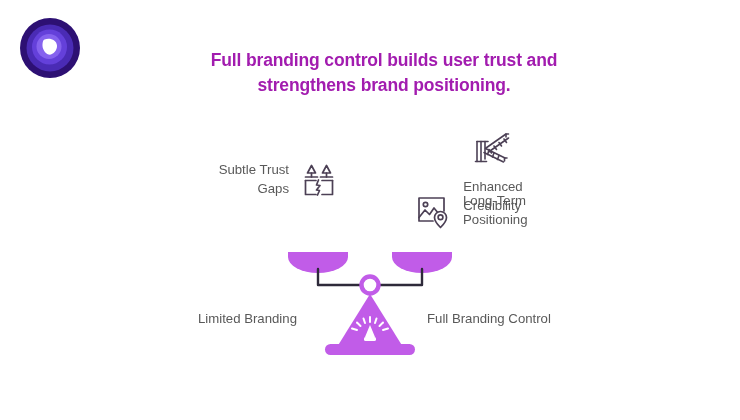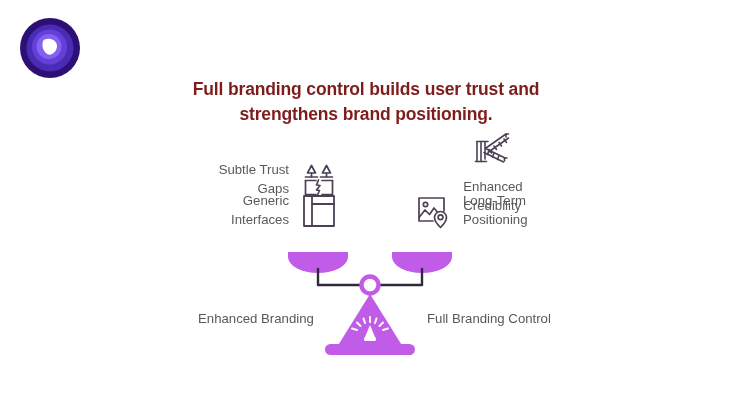--- a/index.html
+++ b/index.html
@@ -29,30 +29,29 @@
     position: absolute;
     left: 19px;
     top: 17px;
     width: 62px;
     height: 62px;
   }
 
   
   #headline {
     position: absolute;
-    left: 146px;
+    left: 164px;
     top: 48px;
     width: 440px;
     text-align: center;
     font-size: 17.5px;
     font-weight: bold;
     line-height: 1.45;
-    color: #7f1d1d;
+    color: #a21caf;
     letter-spacing: -0.15px;
-    margin-top: 29px;
   }
 
   
   .feat {
     position: absolute;
     display: flex;
     align-items: center;
     gap: 10px;
   }
   .feat-label {
@@ -132,31 +131,20 @@
         <path d="M6.5 20.5 L17 20.5"></path>
 
         <path d="M33.5 20.5 L33.5 34.5 L23 34.5"></path>
         <path d="M33.5 20.5 L23 20.5"></path>
 
         <path d="M19.5 20 L17.5 25 L21 25.5 L17.5 30 L20.5 30.5 L18.5 35"></path>
       </svg>
     </div>
   </div>
 
-  <div class="feat left" id="feat-1">
-    <div class="feat-label">Generic
-Interfaces</div>
-    <div class="feat-icon">
-      <svg width="40" height="40" viewBox="0 0 40 40" fill="none" stroke="#4c4055" stroke-width="1.8" stroke-linecap="round" stroke-linejoin="round">
-        <rect x="5" y="5" width="30" height="30"></rect>
-        <path d="M13 5 L13 35"></path>
-        <path d="M13 13 L35 13"></path>
-      </svg>
-    </div>
-  </div>
 
   <div class="feat right" id="feat-2">
     <div class="feat-icon">
       <svg width="40" height="40" viewBox="0 0 40 40" fill="none" stroke="#4c4055" stroke-width="1.6" stroke-linecap="round" stroke-linejoin="round">
 
         <path d="M4 13.5 L15 13.5"></path>
         <path d="M4 13.5 L4 33.5"></path>
         <path d="M8 13.5 L8 33.5"></path>
         <path d="M12 13.5 L12 31"></path>
         <path d="M2.5 33.5 L13.5 33.5"></path>
@@ -216,16 +204,16 @@
         <path d="M105.5 81 L102 77.5"></path>
         <path d="M124.5 81 L128 77.5"></path>
         <path d="M102 85 L97 83.5"></path>
         <path d="M128 85 L133 83.5"></path>
       </g>
       <path d="M115 80 L120 92 L110 92 Z" fill="#ffffff"></path>
       <rect x="109" y="92" width="12" height="4" rx="1.6" fill="#ffffff"></rect>
     </svg>
   </div>
 
-  <div class="scale-label" id="label-left">Enhanced Branding</div>
+  <div class="scale-label" id="label-left">Limited Branding</div>
   <div class="scale-label" id="label-right">Full Branding Control</div>
 
 </div>
 
 </body></html>

